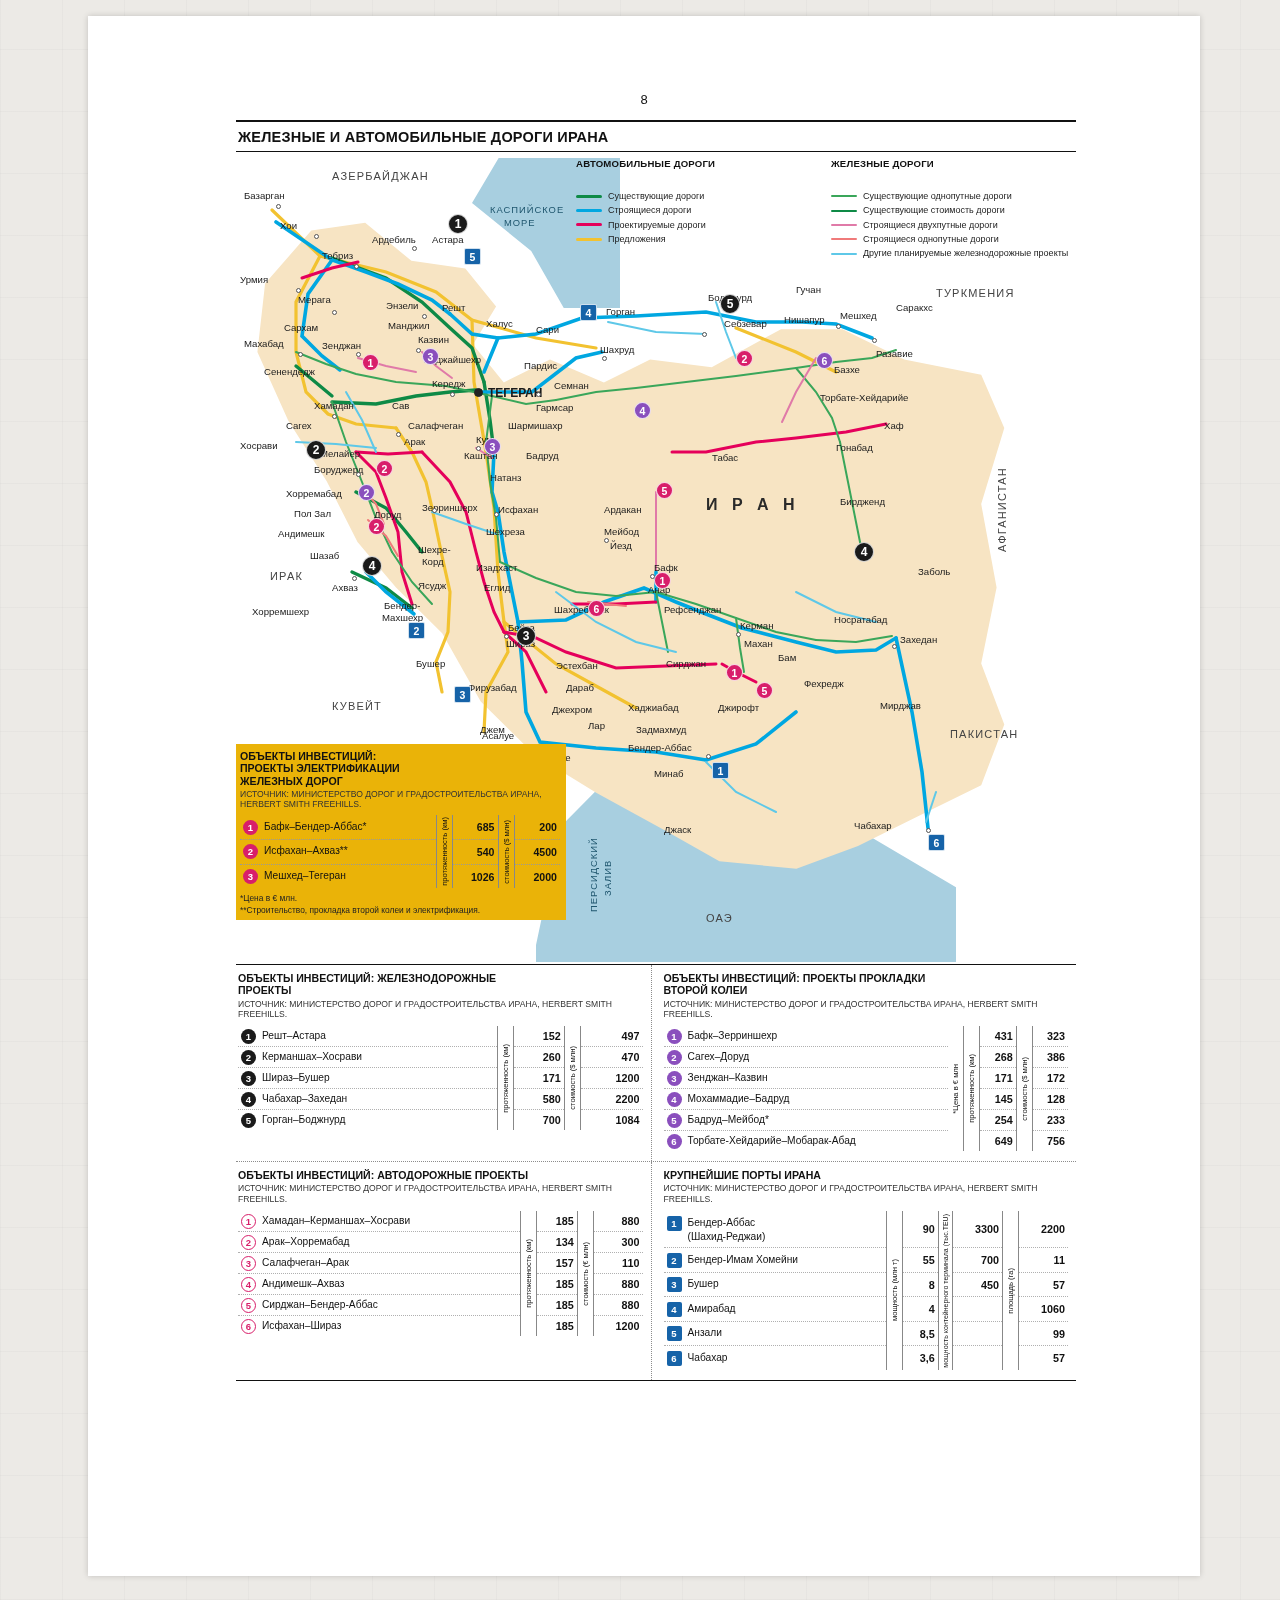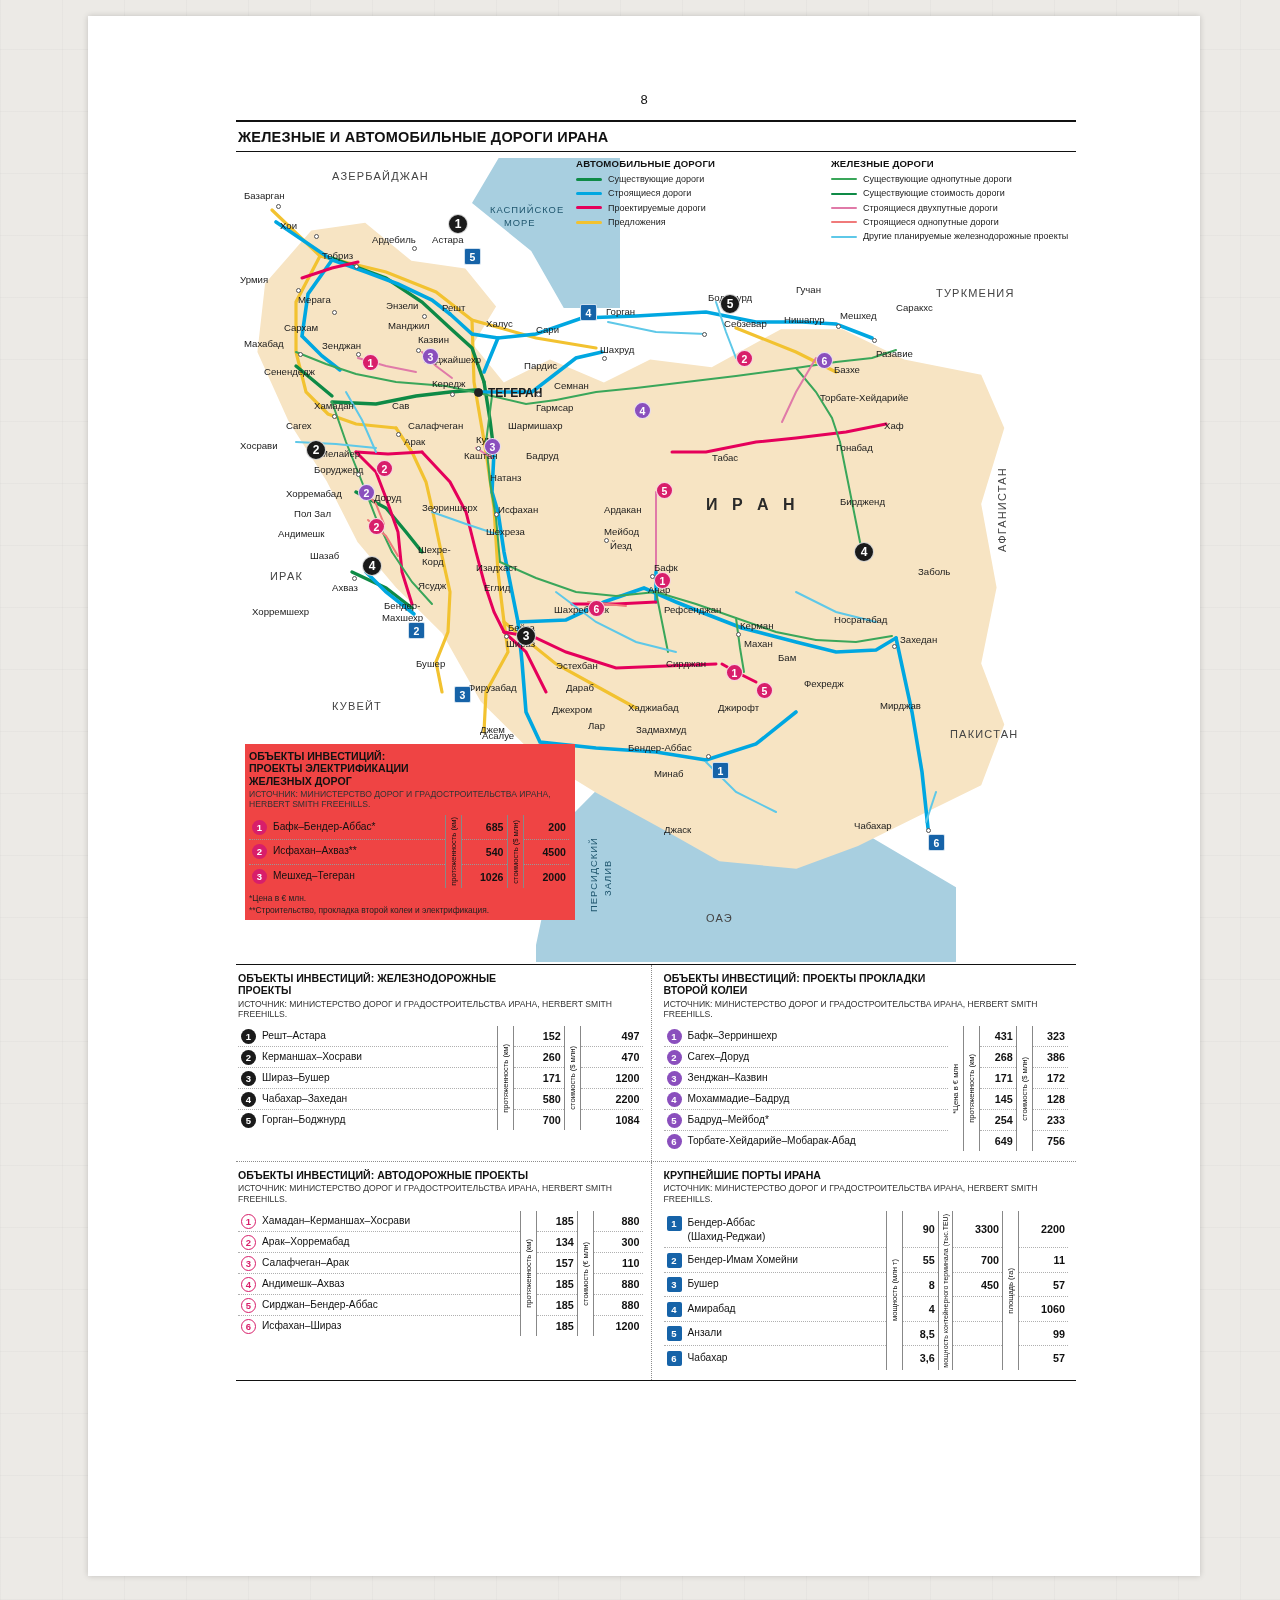--- a/index.html
+++ b/index.html
@@ -87,29 +87,29 @@
   .b-purple { background: #8a4fbd; }
   .b-black { background: #1a1a1a; width: 20px; height: 20px; font-size: 12px; }
   .b-blue { background: #1663a8; border-radius: 2px; }
 
   
   .legend {
     position: absolute; left: 340px; top: 6px; width: 496px;
     display: flex; gap: 14px;
   }
   .legend-col { flex: 1; }
-  .legend-title { font-size: 9.6px; font-weight: bold; color: #111; margin-bottom: 5px; letter-spacing: .2px;}
+  .legend-title { font-size: 9.6px; font-weight: bold; color: #111; margin-bottom: 22px; letter-spacing: .2px;}
   .legend-row { display: flex; align-items: center; gap: 6px; margin-bottom: 4px; }
   .swatch { width: 26px; height: 3px; border-radius: 2px; flex: 0 0 26px; }
   .legend-row span { font-size: 9px; color: #1b1b1b; line-height: 1.15; }
 
   
   .elec-box {
-    position: absolute; left: 9px; top: 592px; width: 330px;
-    background: #ef4444; padding: 6px 6px 4px 4px;
+    position: absolute; left: 0; top: 592px; width: 330px;
+    background: #eab308; padding: 6px 6px 4px 4px;
   }
   .sec-title { font-size: 10.6px; font-weight: bold; color: #111; line-height: 1.16; }
   .source { font-size: 8.6px; color: #333; line-height: 1.2; margin-top: 2px; }
   .tbl { width: 100%; border-collapse: collapse; margin-top: 6px; }
   .tbl td { font-size: 10.2px; color: #111; padding: 2px 3px; }
   .tbl .rowname { white-space: nowrap; }
   .tbl .num { text-align: right; font-weight: bold; font-size: 10.6px; width: 46px; }
   .vtext {
     writing-mode: vertical-rl; transform: rotate(180deg);
     font-size: 7.6px; color: #111; white-space: nowrap; text-align: center;
@@ -310,21 +310,21 @@
         <div class="mlabel city" style="left:168px;top:284px">Арак</div>
         <div class="mlabel city" style="left:240px;top:282px">Кум</div>
         <div class="mlabel city" style="left:600px;top:290px">Гонабад</div>
         <div class="mlabel city" style="left:84px;top:296px">Мелайер</div>
         <div class="mlabel city" style="left:78px;top:312px">Боруджерд</div>
         <div class="mlabel city" style="left:228px;top:298px">Каштан</div>
         <div class="mlabel city" style="left:290px;top:298px">Бадруд</div>
         <div class="mlabel city" style="left:476px;top:300px">Табас</div>
         <div class="mlabel city" style="left:254px;top:320px">Натанз</div>
         <div class="mlabel city" style="left:50px;top:336px">Хорремабад</div>
-        <div class="mlabel city" style="left:138px;top:340px">Доруд</div>
+        <div class="mlabel city" style="left:138px;top:357px">Доруд</div>
         <div class="mlabel city" style="left:604px;top:344px">Бирдженд</div>
         <div class="mlabel city" style="left:58px;top:356px">Пол Зал</div>
         <div class="mlabel city" style="left:186px;top:350px">Зерриншерх</div>
         <div class="mlabel city" style="left:262px;top:352px">Исфахан</div>
         <div class="mlabel city" style="left:368px;top:352px">Ардакан</div>
         <div class="mlabel city" style="left:42px;top:376px">Андимешк</div>
         <div class="mlabel city" style="left:250px;top:374px">Шехреза</div>
         <div class="mlabel city" style="left:368px;top:374px">Мейбод</div>
         <div class="mlabel city" style="left:74px;top:398px">Шазаб</div>
         <div class="mlabel city" style="left:374px;top:388px">Йезд</div>

